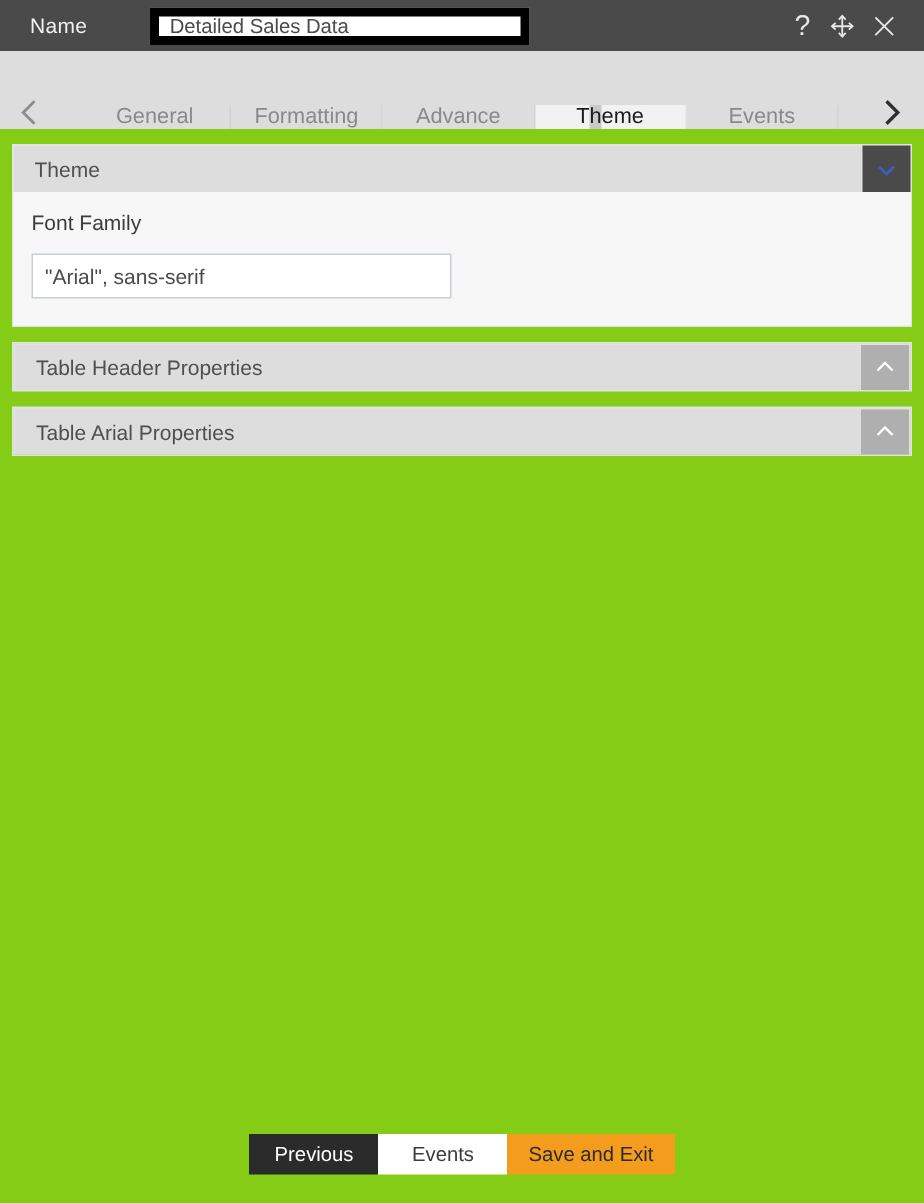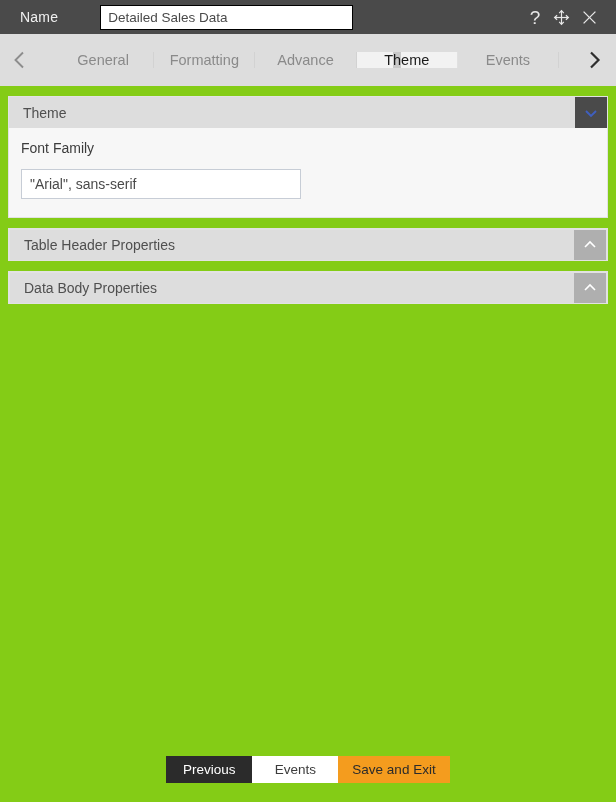--- a/index.html
+++ b/index.html
@@ -41,21 +41,21 @@
     font-size: 14px;
     letter-spacing: 0.2px;
     white-space: nowrap;
   }
 
   .name-input {
     margin-left: 42px;
     width: 253px;
     height: 25px;
     background: #ffffff;
-    border: 1px solid #000000;
+    border: 6px solid #000000;
     color: #4a4a4a;
     font-family: "Liberation Sans", sans-serif;
     font-size: 13.5px;
     padding: 0 7px;
     outline: none;
     line-height: 23px;
   }
 
   .titlebar-spacer { flex: 1 1 auto; }
 
@@ -76,21 +76,21 @@
   }
   .tb-icon.help { font-size: 19px; width: 14px; height: 20px; }
   .tb-icon svg { display: block; }
 
   
   .tabbar {
     height: 52px;
     flex: 0 0 52px;
     background: #dddddd;
     display: flex;
-    align-items: center;
+    align-items: flex-end;
     position: relative;
     gap: 13px;
   }
 
   .tab-arrow {
     width: 40px;
     flex: 0 0 40px;
     display: flex;
     align-items: center;
     justify-content: center;
@@ -315,21 +315,21 @@
         <span class="panel-toggle collapsed">
           <svg width="16" height="16" viewBox="0 0 16 16" fill="none" stroke="currentColor" stroke-width="1.6">
             <polyline points="3,10 8,5 13,10"></polyline>
           </svg>
         </span>
       </div>
     </div>
 
     <div class="panel section-row">
       <div class="panel-header">
-        <span class="panel-title">Data Body Properties</span>
+        <span class="panel-title">Table Arial Properties</span>
         <span class="panel-toggle collapsed">
           <svg width="16" height="16" viewBox="0 0 16 16" fill="none" stroke="currentColor" stroke-width="1.6">
             <polyline points="3,10 8,5 13,10"></polyline>
           </svg>
         </span>
       </div>
     </div>
 
   </div>
 

